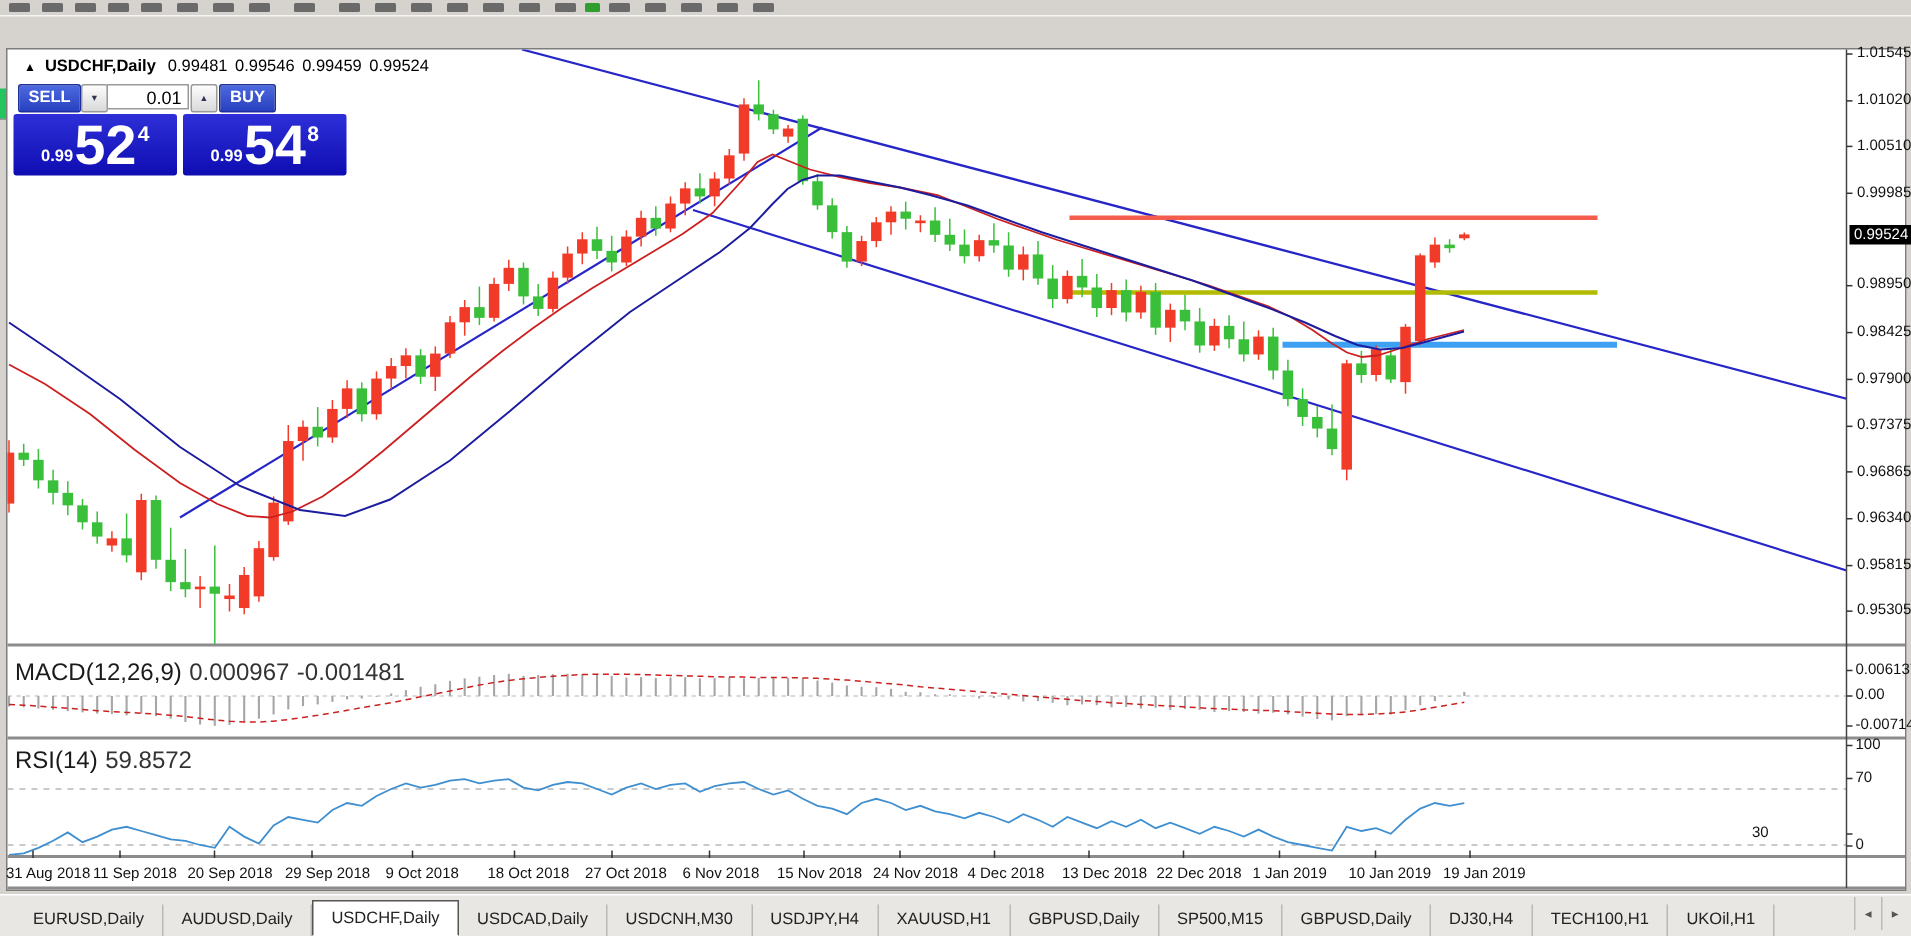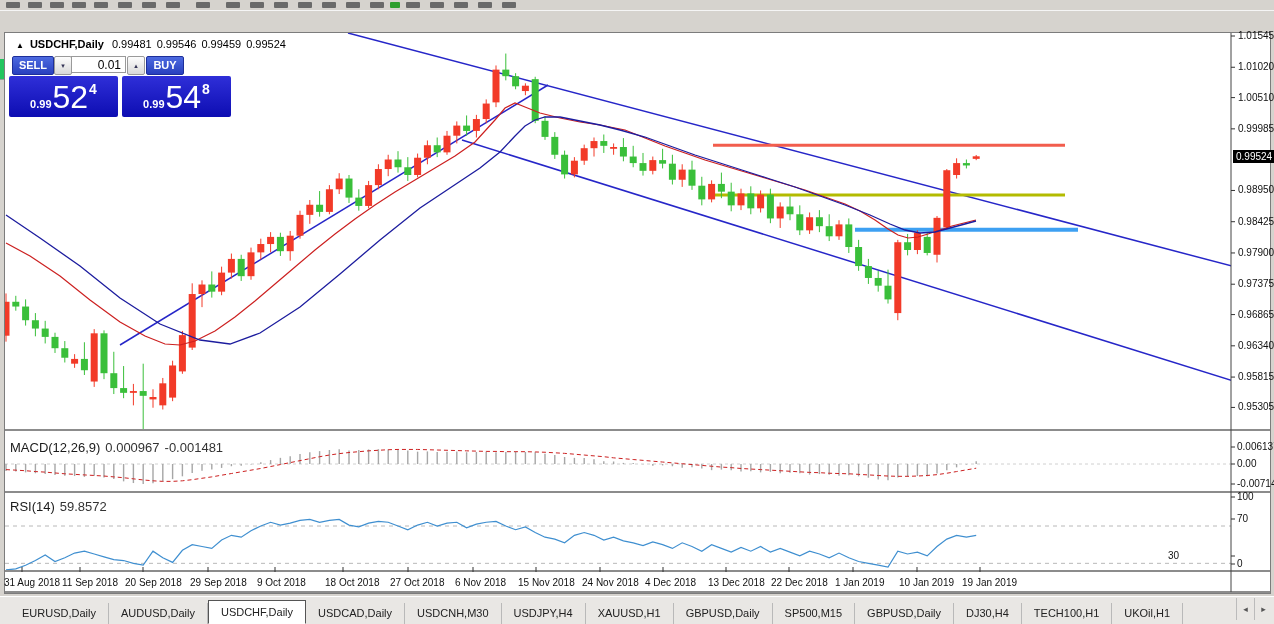--- a/index.html
+++ b/index.html
@@ -28,28 +28,28 @@
   .tp-btn{position:absolute;color:#fff;font-weight:bold;font-size:11px;text-align:center;
           background:linear-gradient(#4d6ae0,#2840bf);border:1px solid #1d2f9a;border-radius:2px;
           line-height:17px;cursor:pointer;}
   .spin{position:absolute;width:16px;height:17px;background:linear-gradient(#fdfdfd,#d9d9d9);
         border:1px solid #9a9a9a;border-radius:2px;font-size:7px;color:#335;text-align:center;line-height:17px;cursor:pointer;}
   #vol-field{position:absolute;left:71px;top:56px;width:55px;height:17px;border:1px solid #9a9a9a;
              background:#fff;font-family:"Liberation Sans",sans-serif;font-size:12px;text-align:right;padding:0 4px;box-sizing:border-box;}
   .px-box{position:absolute;top:76px;width:109px;height:41px;color:#fff;
           background:linear-gradient(#2f2fd8,#0d0db2);border-radius:2px;display:flex;align-items:center;justify-content:center;cursor:pointer;}
   .px-box .small{font-size:11px;font-weight:bold;align-self:flex-end;margin-bottom:7px;}
-  .px-box .big{font-size:32px;font-weight:400;line-height:36px;margin:0 1px;}
+  .px-box .big{font-size:37px;font-weight:700;line-height:36px;margin:0 1px;}
   .px-box .sup{font-size:14px;font-weight:bold;align-self:flex-start;margin-top:5px;}
   
   .ax-label{position:absolute;font-size:10px;color:#111;white-space:nowrap;}
   #cur-price-label{position:absolute;left:1233px;width:39px;height:13px;background:#000;color:#fff;
                    font-size:10px;text-align:left;padding-left:3px;line-height:13px;}
   .date-label{position:absolute;top:577px;font-size:10px;color:#111;white-space:nowrap;}
-  .ind-label{position:absolute;font-size:13px;color:#1a1a1a;white-space:nowrap;}
+  .ind-label{position:absolute;font-size:16px;color:#1a1a1a;white-space:nowrap;}
   .ind-label .v1{margin-left:5px;color:#333;}
   .ind-label .v2{margin-left:5px;color:#333;}
   
   #tab-bar{position:absolute;left:0;top:596px;width:1274px;height:28px;background:#e9e7e4;
            display:flex;align-items:flex-end;padding-left:10px;box-sizing:border-box;border-top:1px solid #fff;}
   .tab{font-size:11px;color:#222;padding:4px 12px 5px 12px;border-right:1px solid #b9b9b9;cursor:pointer;white-space:nowrap;}
   .tab.active{background:#fff;border:1px solid #555;border-bottom:1px solid #fff;font-weight:400;padding-top:5px;margin-bottom:0;}
   #tab-scroll{position:absolute;right:2px;top:598px;display:flex;}
   .tab-arrow{width:17px;height:22px;font-size:9px;color:#555;text-align:center;line-height:22px;border-left:1px solid #bbb;cursor:pointer;}
 </style>

